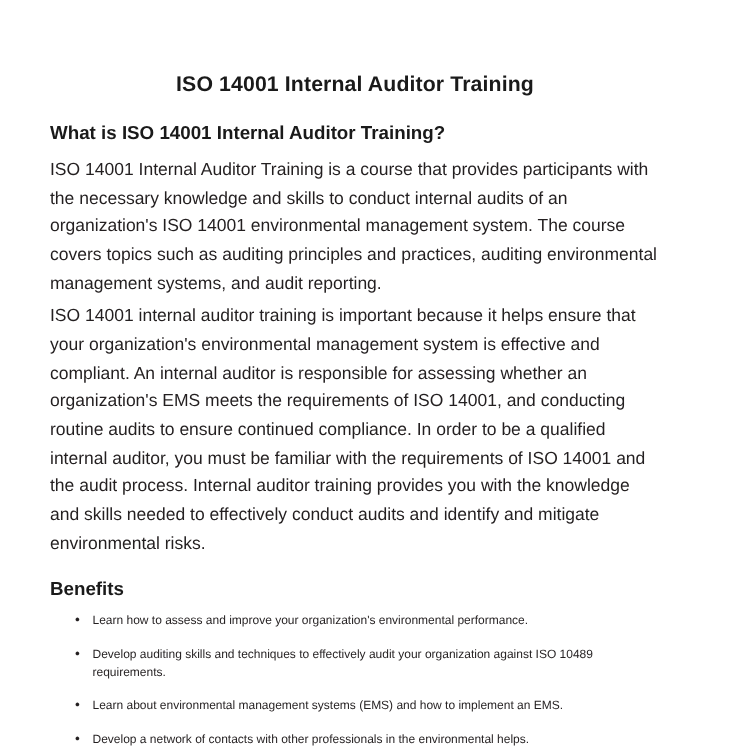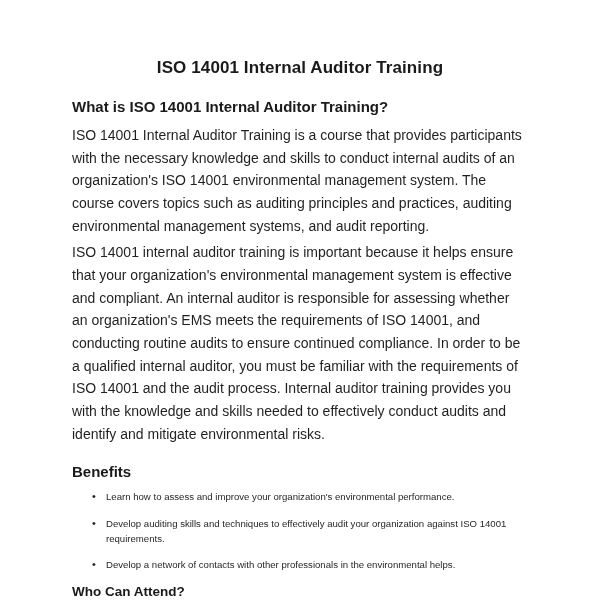--- a/index.html
+++ b/index.html
@@ -11,21 +11,21 @@
     height: 600px;
     background: #ffffff;
     font-family: "Liberation Sans", sans-serif;
     color: #231f20;
     overflow: hidden;
   }
   .page {
     box-sizing: border-box;
     width: 600px;
     height: 600px;
-    padding: 58px 72px 0 72px;
+    padding: 58px 72px 0 40px;
     background: #ffffff;
     position: relative;
   }
   .doc-title {
     font-size: 17px;
     font-weight: bold;
     text-align: center;
     margin: 0 0 20px 0;
     letter-spacing: 0.1px;
     color: #1a1a1a;
@@ -82,19 +82,20 @@
   <h1 class="doc-title">ISO 14001 Internal Auditor Training</h1>
 
   <h2 class="h2">What is ISO 14001 Internal Auditor Training?</h2>
   <p class="body-text">ISO 14001 Internal Auditor Training is a course that provides participants with the necessary knowledge and skills to conduct internal audits of an organization's ISO 14001 environmental management system. The course covers topics such as auditing principles and practices, auditing environmental management systems, and audit reporting.</p>
 
   <p class="body-text">ISO 14001 internal auditor training is important because it helps ensure that your organization's environmental management system is effective and compliant. An internal auditor is responsible for assessing whether an organization's EMS meets the requirements of ISO 14001, and conducting routine audits to ensure continued compliance. In order to be a qualified internal auditor, you must be familiar with the requirements of ISO 14001 and the audit process. Internal auditor training provides you with the knowledge and skills needed to effectively conduct audits and identify and mitigate environmental risks.</p>
 
   <h2 class="h2 spaced">Benefits</h2>
   <ul class="bullets">
     <li>Learn how to assess and improve your organization's environmental performance.</li>
-    <li>Develop auditing skills and techniques to effectively audit your organization against ISO 14001 requirements.</li>
+    <li>Develop auditing skills and techniques to effectively audit your organization against ISO 10489 requirements.</li>
+    <li>Learn about environmental management systems (EMS) and how to implement an EMS.</li>
     <li>Develop a network of contacts with other professionals in the environmental helps.</li>
   </ul>
 
   <h2 class="clipped-heading">Who Can Attend?</h2>
 
 </div>
 
 </body></html>

